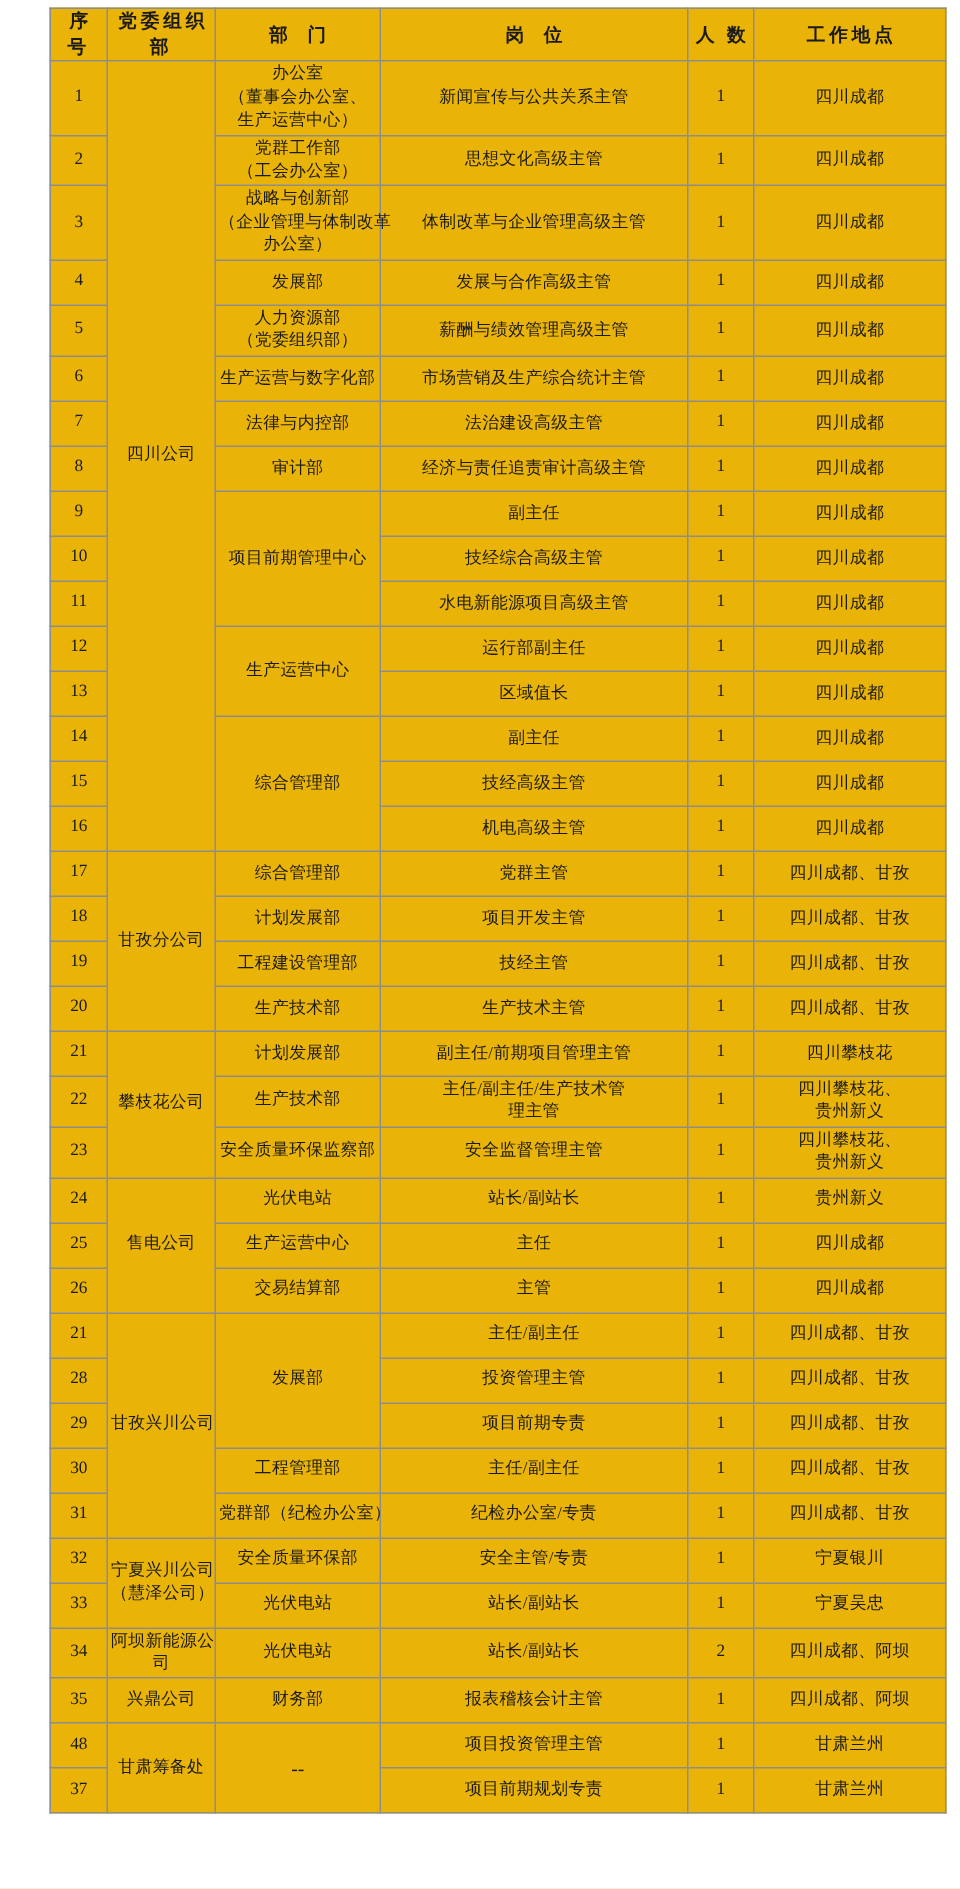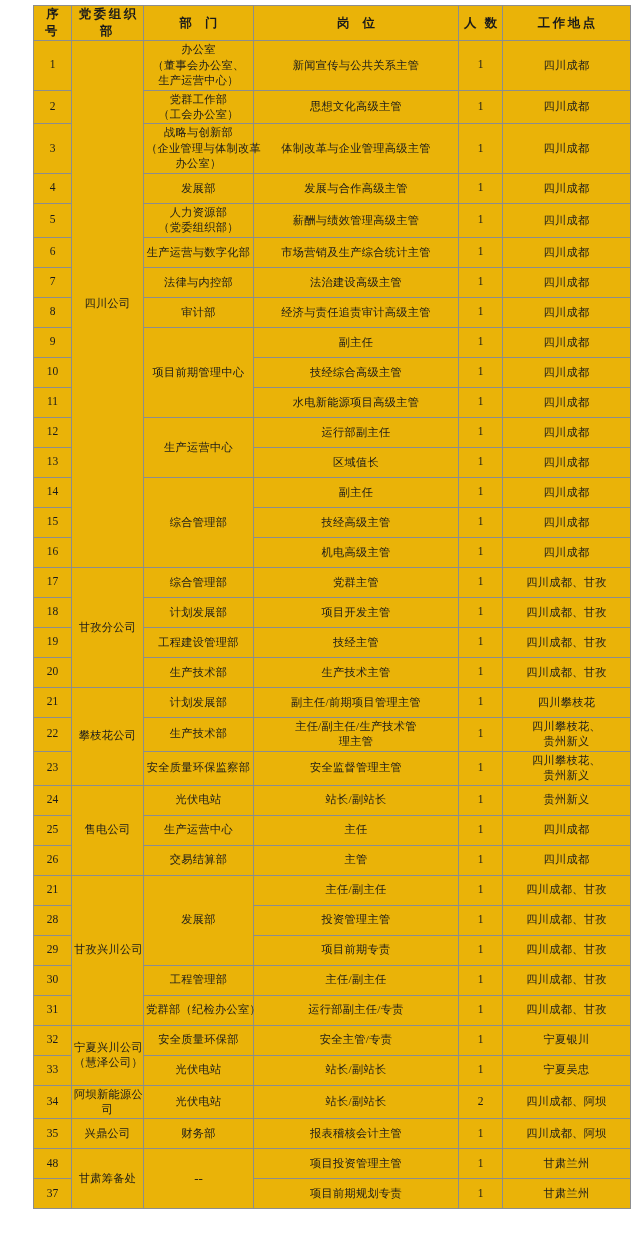--- a/index.html
+++ b/index.html
@@ -501,21 +501,21 @@
           <td class="loc">
             <span class="cellline">四川成都、甘孜</span>
           </td>
         </tr>
         <tr>
           <td class="seq">31</td>
           <td class="dept">
             <span class="cellline">党群部（纪检办公室）</span>
           </td>
           <td class="post">
-            <span class="cellline">运行部副主任/专责</span>
+            <span class="cellline">纪检办公室/专责</span>
           </td>
           <td class="count">1</td>
           <td class="loc">
             <span class="cellline">四川成都、甘孜</span>
           </td>
         </tr>
         <tr>
           <td class="seq">32</td>
           <td class="unit" rowspan="2">
             <span class="cellline">宁夏兴川公司</span>

